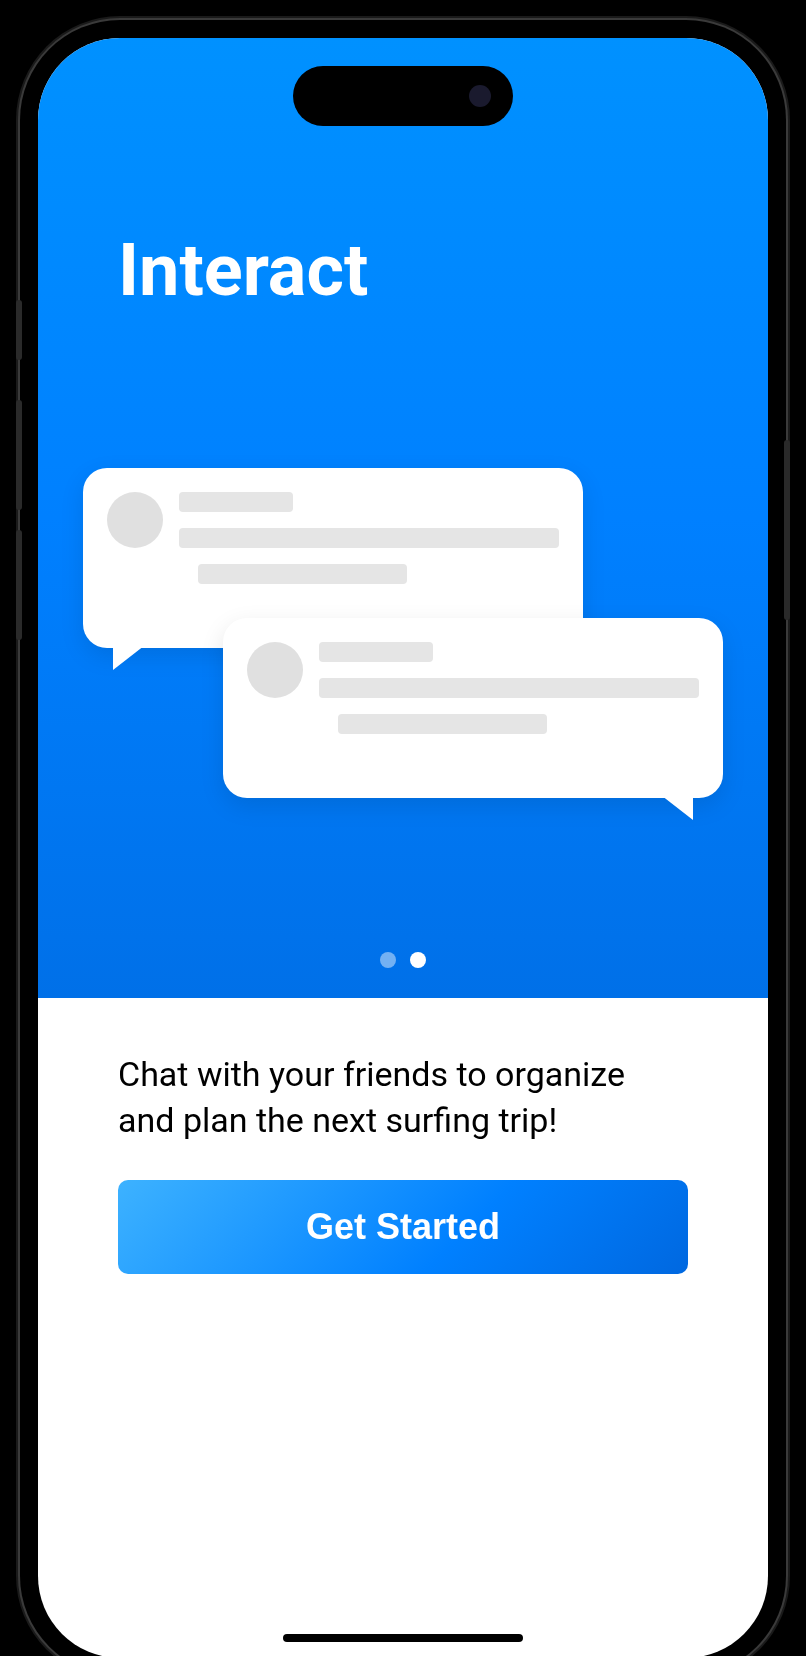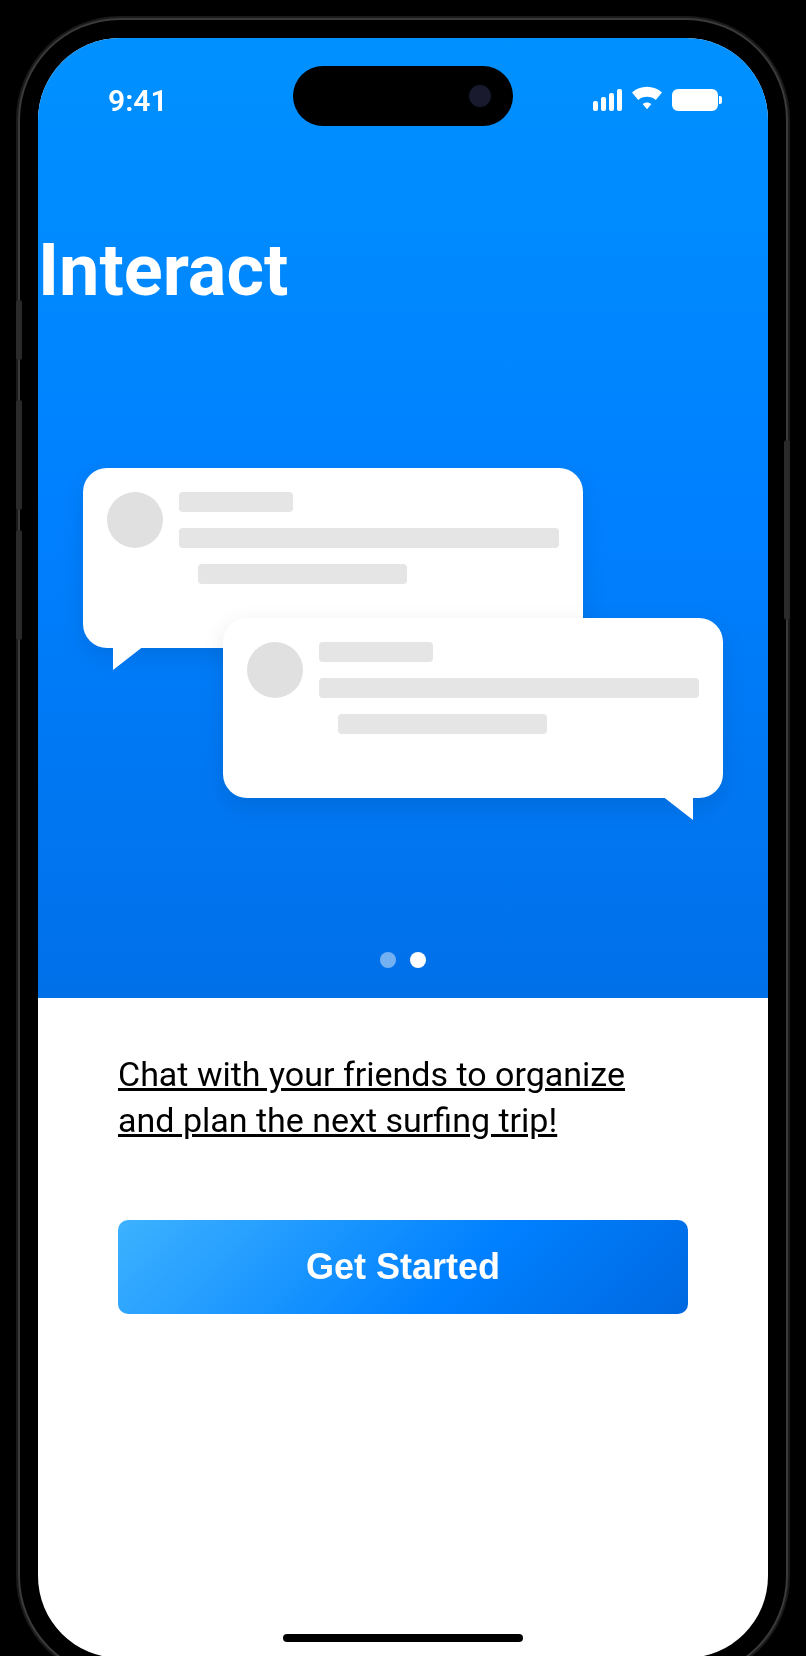--- a/index.html
+++ b/index.html
@@ -122,20 +122,21 @@
       width: 100%;
       height: 960px;
       background: linear-gradient(180deg, #0091ff 0%, #0080ff 50%, #0070e8 100%);
       position: relative;
       padding-top: 190px;
     }
     .hero-title {
       font-size: 72px;
       font-weight: 700;
       color: #fff;
+      padding-left: 80px;
     }
     .chat-illustration {
       position: absolute;
       top: 430px;
       left: 50%;
       transform: translateX(-50%);
       width: 640px;
       height: 380px;
     }
     .chat-bubble {
@@ -224,33 +225,31 @@
     }
     .content-section {
       padding: 54px 80px 40px;
     }
     .description {
       font-size: 34px;
       line-height: 1.35;
       color: #000;
       margin-bottom: 36px;
       font-weight: 400;
-      text-decoration: underline;
     }
     .cta-button {
       width: 100%;
       padding: 26px;
       border: none;
       border-radius: 10px;
       background: linear-gradient(135deg, #3db2ff 0%, #0080ff 60%, #0068e0 100%);
       color: #fff;
       font-size: 36px;
       font-weight: 600;
       cursor: pointer;
-      margin-top: 40px;
     }
     .home-indicator {
       position: absolute;
       bottom: 16px;
       left: 50%;
       transform: translateX(-50%);
       width: 240px;
       height: 8px;
       background: #000;
       border-radius: 10px;
@@ -271,37 +270,20 @@
 
 <div class="phone-frame">
   <div class="side-button side-button-left-1"></div>
   <div class="side-button side-button-left-2"></div>
   <div class="side-button side-button-left-3"></div>
   <div class="side-button side-button-right"></div>
 
   <div class="phone-inner">
     <div class="dynamic-island"></div>
 
-    <div class="status-bar">
-      <div class="status-time">9:41</div>
-      <div class="status-icons">
-        <div class="signal-bars">
-          <span></span>
-            <span></span>
-            <span></span>
-            <span></span>
-        </div>
-        <div class="wifi-icon">
-          <svg viewBox="0 0 24 18">
-              <path d="M12 18l-3.5-4.2c1-0.8 2.2-1.3 3.5-1.3s2.5 0.5 3.5 1.3L12 18zM5 10.5l-2.5-3C5 5.3 8.3 4 12 4s7 1.3 9.5 3.5l-2.5 3C17.1 8.9 14.7 8 12 8s-5.1 0.9-7 2.5zM0 4.5C3.2 1.7 7.4 0 12 0s8.8 1.7 12 4.5l-2.5 3C18.9 5.3 15.6 4 12 4S5.1 5.3 2.5 7.5L0 4.5z"></path>
-            </svg>
-        </div>
-        <div class="battery-icon"></div>
-      </div>
-    </div>
 
     <div class="hero-section">
       <h1 class="hero-title">Interact</h1>
 
       <div class="chat-illustration">
         <div class="chat-bubble chat-bubble-1">
           <div class="chat-avatar"></div>
           <div class="chat-lines">
             <div class="chat-line chat-line-short"></div>
             <div class="chat-line chat-line-full"></div>

